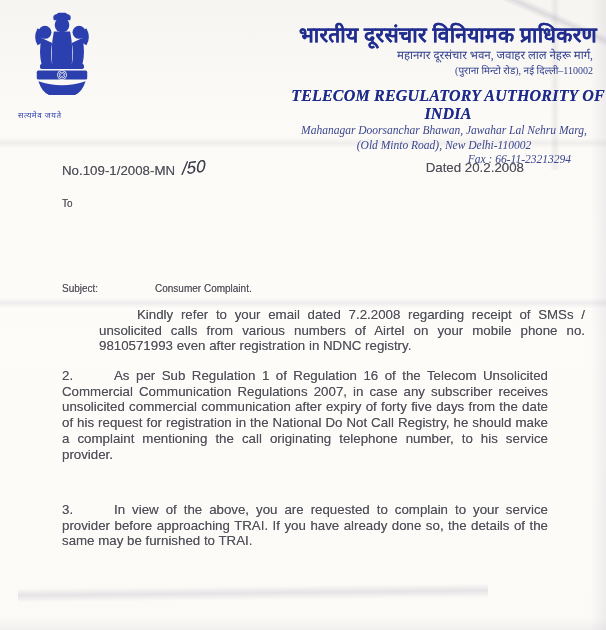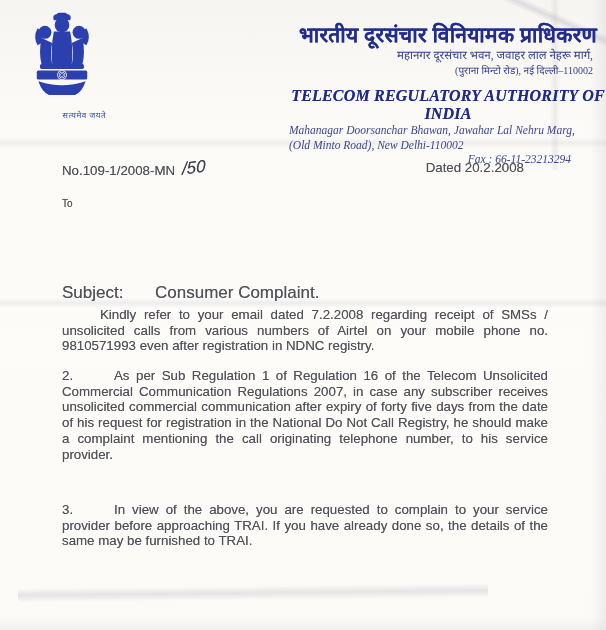--- a/index.html
+++ b/index.html
@@ -24,55 +24,55 @@
   .crease-fold-tr{top:-14px;right:-40px;width:170px;height:70px;transform:rotate(24deg);
     background:linear-gradient(180deg,transparent 42%,rgba(160,156,175,0.30) 50%,transparent 58%);}
   .crease-vert{top:0;right:46px;width:10px;height:170px;
     background:linear-gradient(90deg,transparent,rgba(160,156,175,0.16),transparent);}
   .edge-right{top:0;right:0;width:16px;height:100%;
     background:linear-gradient(90deg,transparent,rgba(178,174,190,0.18));}
   .edge-bottom{bottom:0;left:0;width:100%;height:12px;
     background:linear-gradient(0deg,rgba(185,182,198,0.15),transparent);}
 
   
-  .emblem-wrap{position:absolute;top:12px;left:18px;width:88px;text-align:right;}
+  .emblem-wrap{position:absolute;top:12px;left:18px;width:88px;text-align:left;}
   .emblem-wrap svg{display:block;margin:0 auto;}
   .emblem-motto{font-size:8px;color:#2b3fae;margin-top:1px;letter-spacing:0.5px;
     filter:blur(0.2px);}
   .letterhead{position:absolute;top:20px;left:283px;width:318px;color:#212d8e;margin-left:6px;}
   .lh-hindi-title{font-size:21px;font-weight:bold;text-align:center;
     font-family:"Liberation Serif", serif;letter-spacing:0.3px;
     text-shadow:0 0 0.5px rgba(33,45,142,0.8);}
   .lh-hindi-sub{font-size:11.5px;text-align:right;padding-right:14px;line-height:15px;
     font-family:"Liberation Serif", serif;color:#33408f;}
   .lh-hindi-sub2{font-size:10px;text-align:right;padding-right:14px;line-height:15px;
     font-family:"Liberation Serif", serif;color:#33408f;margin-bottom:9px;}
   .lh-en-title{font-size:16px;font-weight:bold;font-style:italic;text-align:center;
     font-family:"Liberation Serif", serif;letter-spacing:0.2px;color:#1d2a8c;
     text-shadow:0 0 0.5px rgba(29,42,140,0.7);margin-top:2px;}
-  .lh-en-sub{font-size:11.5px;font-style:italic;text-align:left;padding-right:8px;
+  .lh-en-sub{font-size:11.5px;font-style:italic;text-align:center;padding-right:8px;
     line-height:14.5px;font-family:"Liberation Serif", serif;color:#3a468f;}
   .lh-fax{font-size:11.5px;font-style:italic;text-align:right;padding-right:36px;
     line-height:14.5px;font-family:"Liberation Serif", serif;color:#3a468f;}
 
   
   .typed{color:#50505a;text-shadow:0 0 0.45px rgba(80,80,95,0.65);}
   .ref-row{position:absolute;top:160px;left:62px;width:486px;display:flex;
     justify-content:space-between;font-size:13.3px;}
   .handwritten-no{display:inline-block;font-size:17px;color:#3c3c4a;
     transform:rotate(-7deg) skewX(-6deg);margin-left:7px;position:relative;top:-2px;
     font-style:italic;}
   .letter-date{padding-right:24px;}
   .to-line{position:absolute;top:198px;left:62px;font-size:10px;}
   .recipient{position:absolute;top:226px;left:62px;font-size:13.3px;line-height:16.4px;}
-  .subject-row{position:absolute;top:283px;left:62px;font-size:17px;}
+  .subject-row{position:absolute;top:283px;left:62px;font-size:10px;}
   .subject-label{display:inline-block;width:93px;}
   .para{position:absolute;left:62px;width:486px;font-size:13.3px;line-height:15.7px;
     text-align:justify;margin:0;}
-  .para-1{top:307px;text-indent:38px;}
+  .para-1{top:307px;text-indent:38px;margin-left:37px;}
   .para-2{top:368px;}
   .para-3{top:502px;}
   .para-num{display:inline-block;width:52px;text-indent:0;}
 
   
   .signature-block{position:absolute;top:541px;right:70px;width:178px;text-align:center;}
   .sig-scribble{display:block;margin:0 auto 2px auto;}
   .sig-name{font-size:13.3px;font-weight:bold;color:#45454f;
     text-shadow:0 0 0.45px rgba(69,69,79,0.7);}
   .sig-title{font-size:13.3px;font-weight:bold;color:#45454f;

